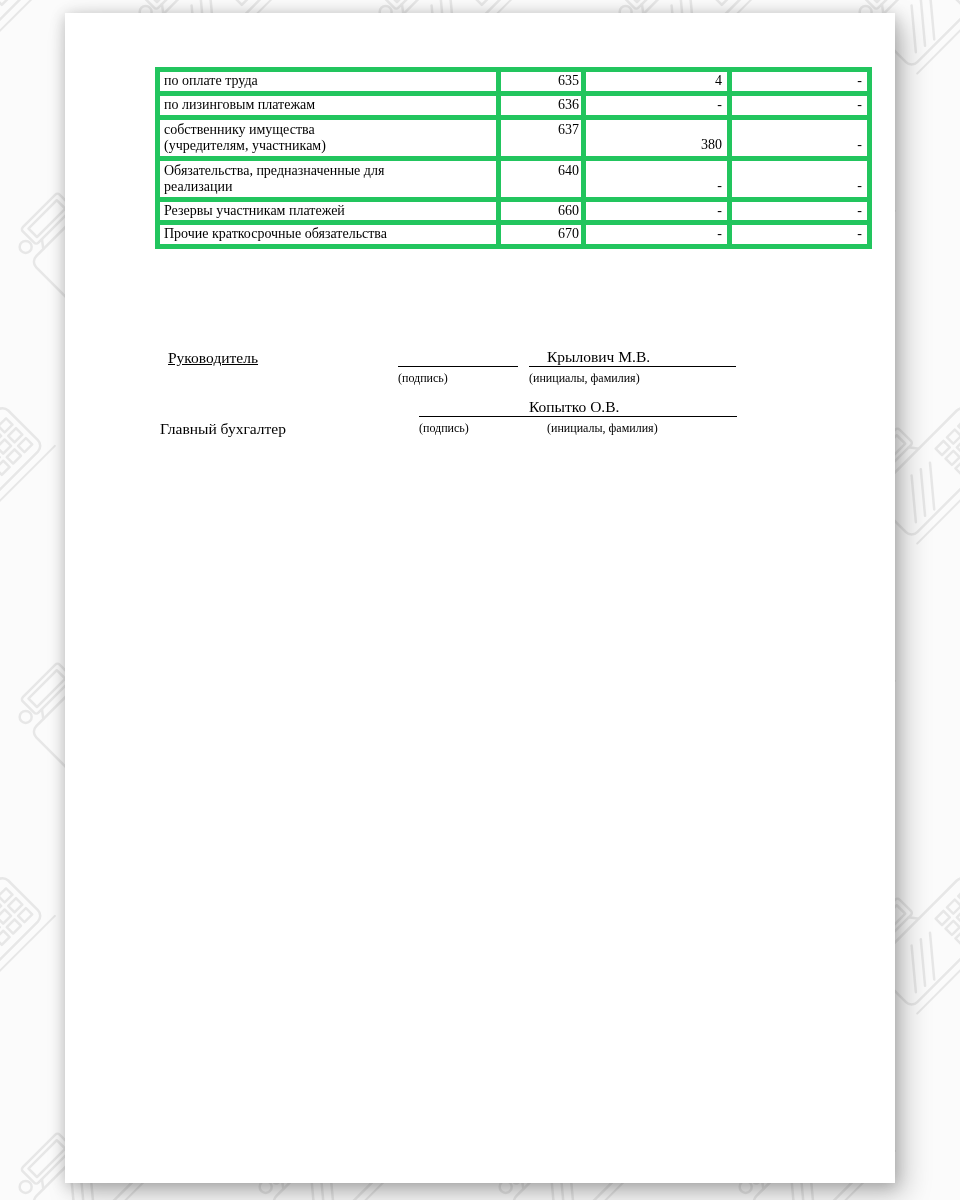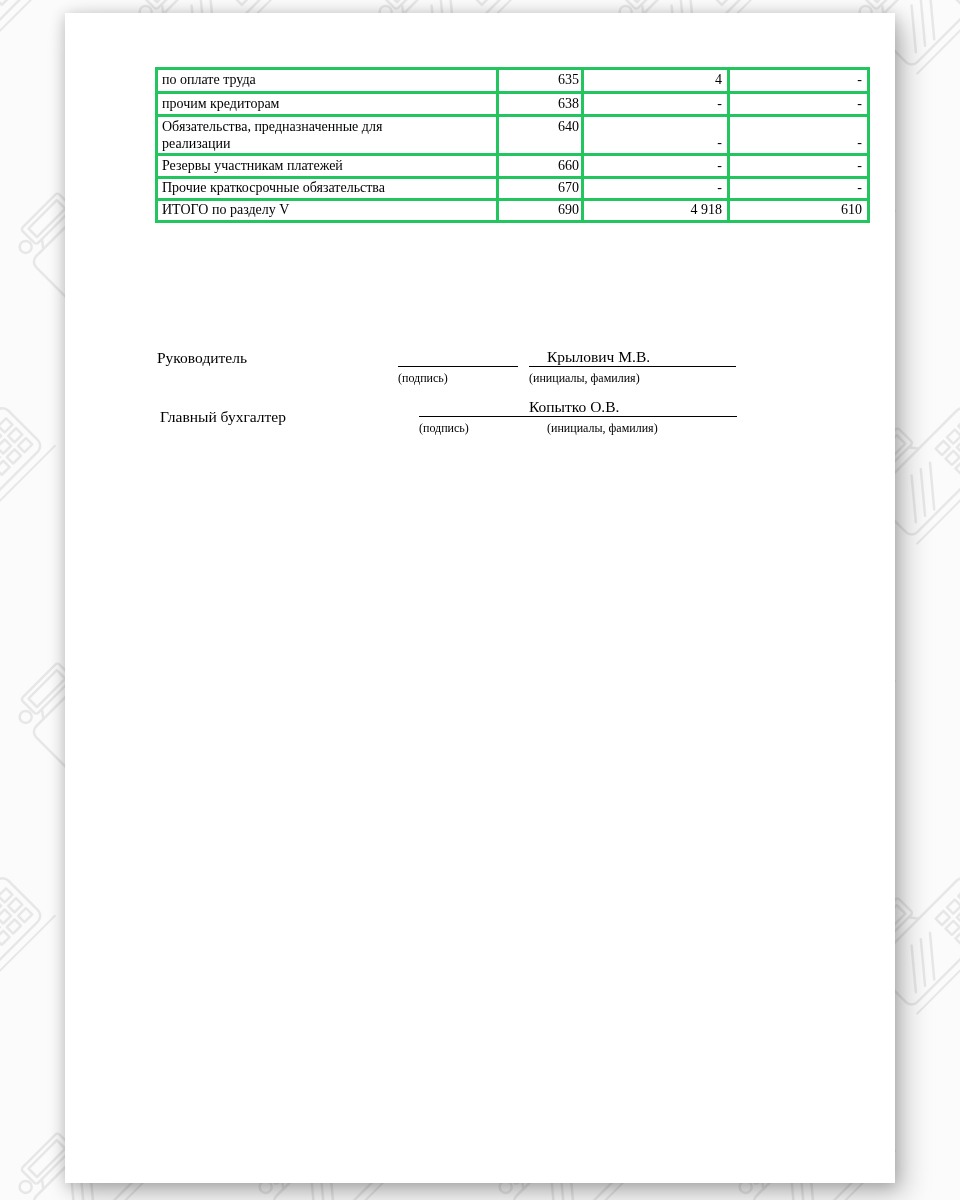--- a/index.html
+++ b/index.html
@@ -29,21 +29,21 @@
   table.balance {
     position: absolute;
     left: 90px; top: 54px;
     width: 712px;
     border-collapse: collapse;
     table-layout: fixed;
     font-size: 14px;
     line-height: 1.18;
   }
   table.balance td {
-    border: 3px solid #22c55e;
+    border: 5px solid #22c55e;
     vertical-align: middle;
     overflow: hidden;
     font-family: Liberation Serif, serif;
   }
   td.c-label { text-align: left; padding: 1px 4px; white-space: pre-line; }
   td.c-code  { text-align: right; padding: 1px 2px; }
   td.c-val   { text-align: right; padding: 1px 5px; }
   tr.tall td.c-label, tr.tall td.c-code { vertical-align: top; padding-top: 2px; }
   tr.tall td.c-val { vertical-align: bottom; padding-bottom: 2px; }
   
@@ -55,26 +55,26 @@
     position: absolute;
     border-bottom: 1px solid #000;
     font-size: 15.5px;
     white-space: nowrap;
   }
   .sig-cap {
     position: absolute;
     font-size: 12px;
     text-align: left;
   }
-  #sig1-role { left: 92px;  top: 336px; }
+  #sig1-role { left: 103px;  top: 336px; text-decoration: underline; }
   #sig1-blank { left: 333px; top: 338px; width: 120px; height: 16px; }
   #sig1-name  { left: 464px; top: 335px; width: 207px; height: 19px; padding-left: 18px; font-family: Liberation Serif, serif; }
   #sig1-cap-sign { left: 333px; top: 358px; width: 120px; }
   #sig1-cap-name { left: 464px; top: 358px; width: 207px; }
-  #sig2-role { left: 95px;  top: 395px; }
+  #sig2-role { left: 95px;  top: 407px; }
   #sig2-blank { left: 354px; top: 388px; width: 120px; height: 16px; }
   #sig2-name  { left: 459px; top: 385px; width: 213px; height: 19px; padding-left: 5px; }
   #sig2-cap-sign { left: 354px; top: 408px; width: 120px; }
   #sig2-cap-name { left: 482px; top: 408px; width: 213px; }
 </style>
 </head>
 <body>
 
 <svg id="bg-pattern" viewBox="0 0 960 1200" xmlns="http://www.w3.org/2000/svg">
   <defs>
@@ -150,50 +150,51 @@
         <col style="width:146px">
         <col style="width:140px">
     </colgroup>
     <tbody>
       <tr style="height:24px">
         <td class="c-label">по оплате труда</td>
         <td class="c-code">635</td>
         <td class="c-val">4</td>
         <td class="c-val">-</td>
       </tr>
-      <tr style="height:23px">
-        <td class="c-label">прочим кредиторам</td>
-        <td class="c-code">638</td>
-        <td class="c-val">-</td>
+      <tr style="height:22px">
+        <td class="c-label">по лизинговым платежам</td>
+        <td class="c-code">636</td>
+        <td class="c-val">-</td>
+        <td class="c-val">-</td>
+      </tr>
+      <tr class="tall" style="height:34px">
+        <td class="c-label">собственнику имущества
+(учредителям, участникам)</td>
+        <td class="c-code">637</td>
+        <td class="c-val">380</td>
         <td class="c-val">-</td>
       </tr>
       <tr class="tall" style="height:35px">
         <td class="c-label">Обязательства, предназначенные для
 реализации</td>
         <td class="c-code">640</td>
         <td class="c-val">-</td>
         <td class="c-val">-</td>
       </tr>
       <tr style="height:23px">
         <td class="c-label">Резервы участникам платежей</td>
         <td class="c-code">660</td>
         <td class="c-val">-</td>
         <td class="c-val">-</td>
       </tr>
       <tr style="height:22px">
         <td class="c-label">Прочие краткосрочные обязательства</td>
         <td class="c-code">670</td>
         <td class="c-val">-</td>
         <td class="c-val">-</td>
-      </tr>
-      <tr style="height:22px">
-        <td class="c-label">ИТОГО по разделу V</td>
-        <td class="c-code">690</td>
-        <td class="c-val">4 918</td>
-        <td class="c-val">610</td>
       </tr>
     </tbody>
   </table>
 
   <div class="sig-role" id="sig1-role">Руководитель</div>
   <div class="sig-line" id="sig1-blank"></div>
   <div class="sig-line" id="sig1-name">Крылович М.В.</div>
   <div class="sig-cap" id="sig1-cap-sign">(подпись)</div>
   <div class="sig-cap" id="sig1-cap-name">(инициалы, фамилия)</div>
 

